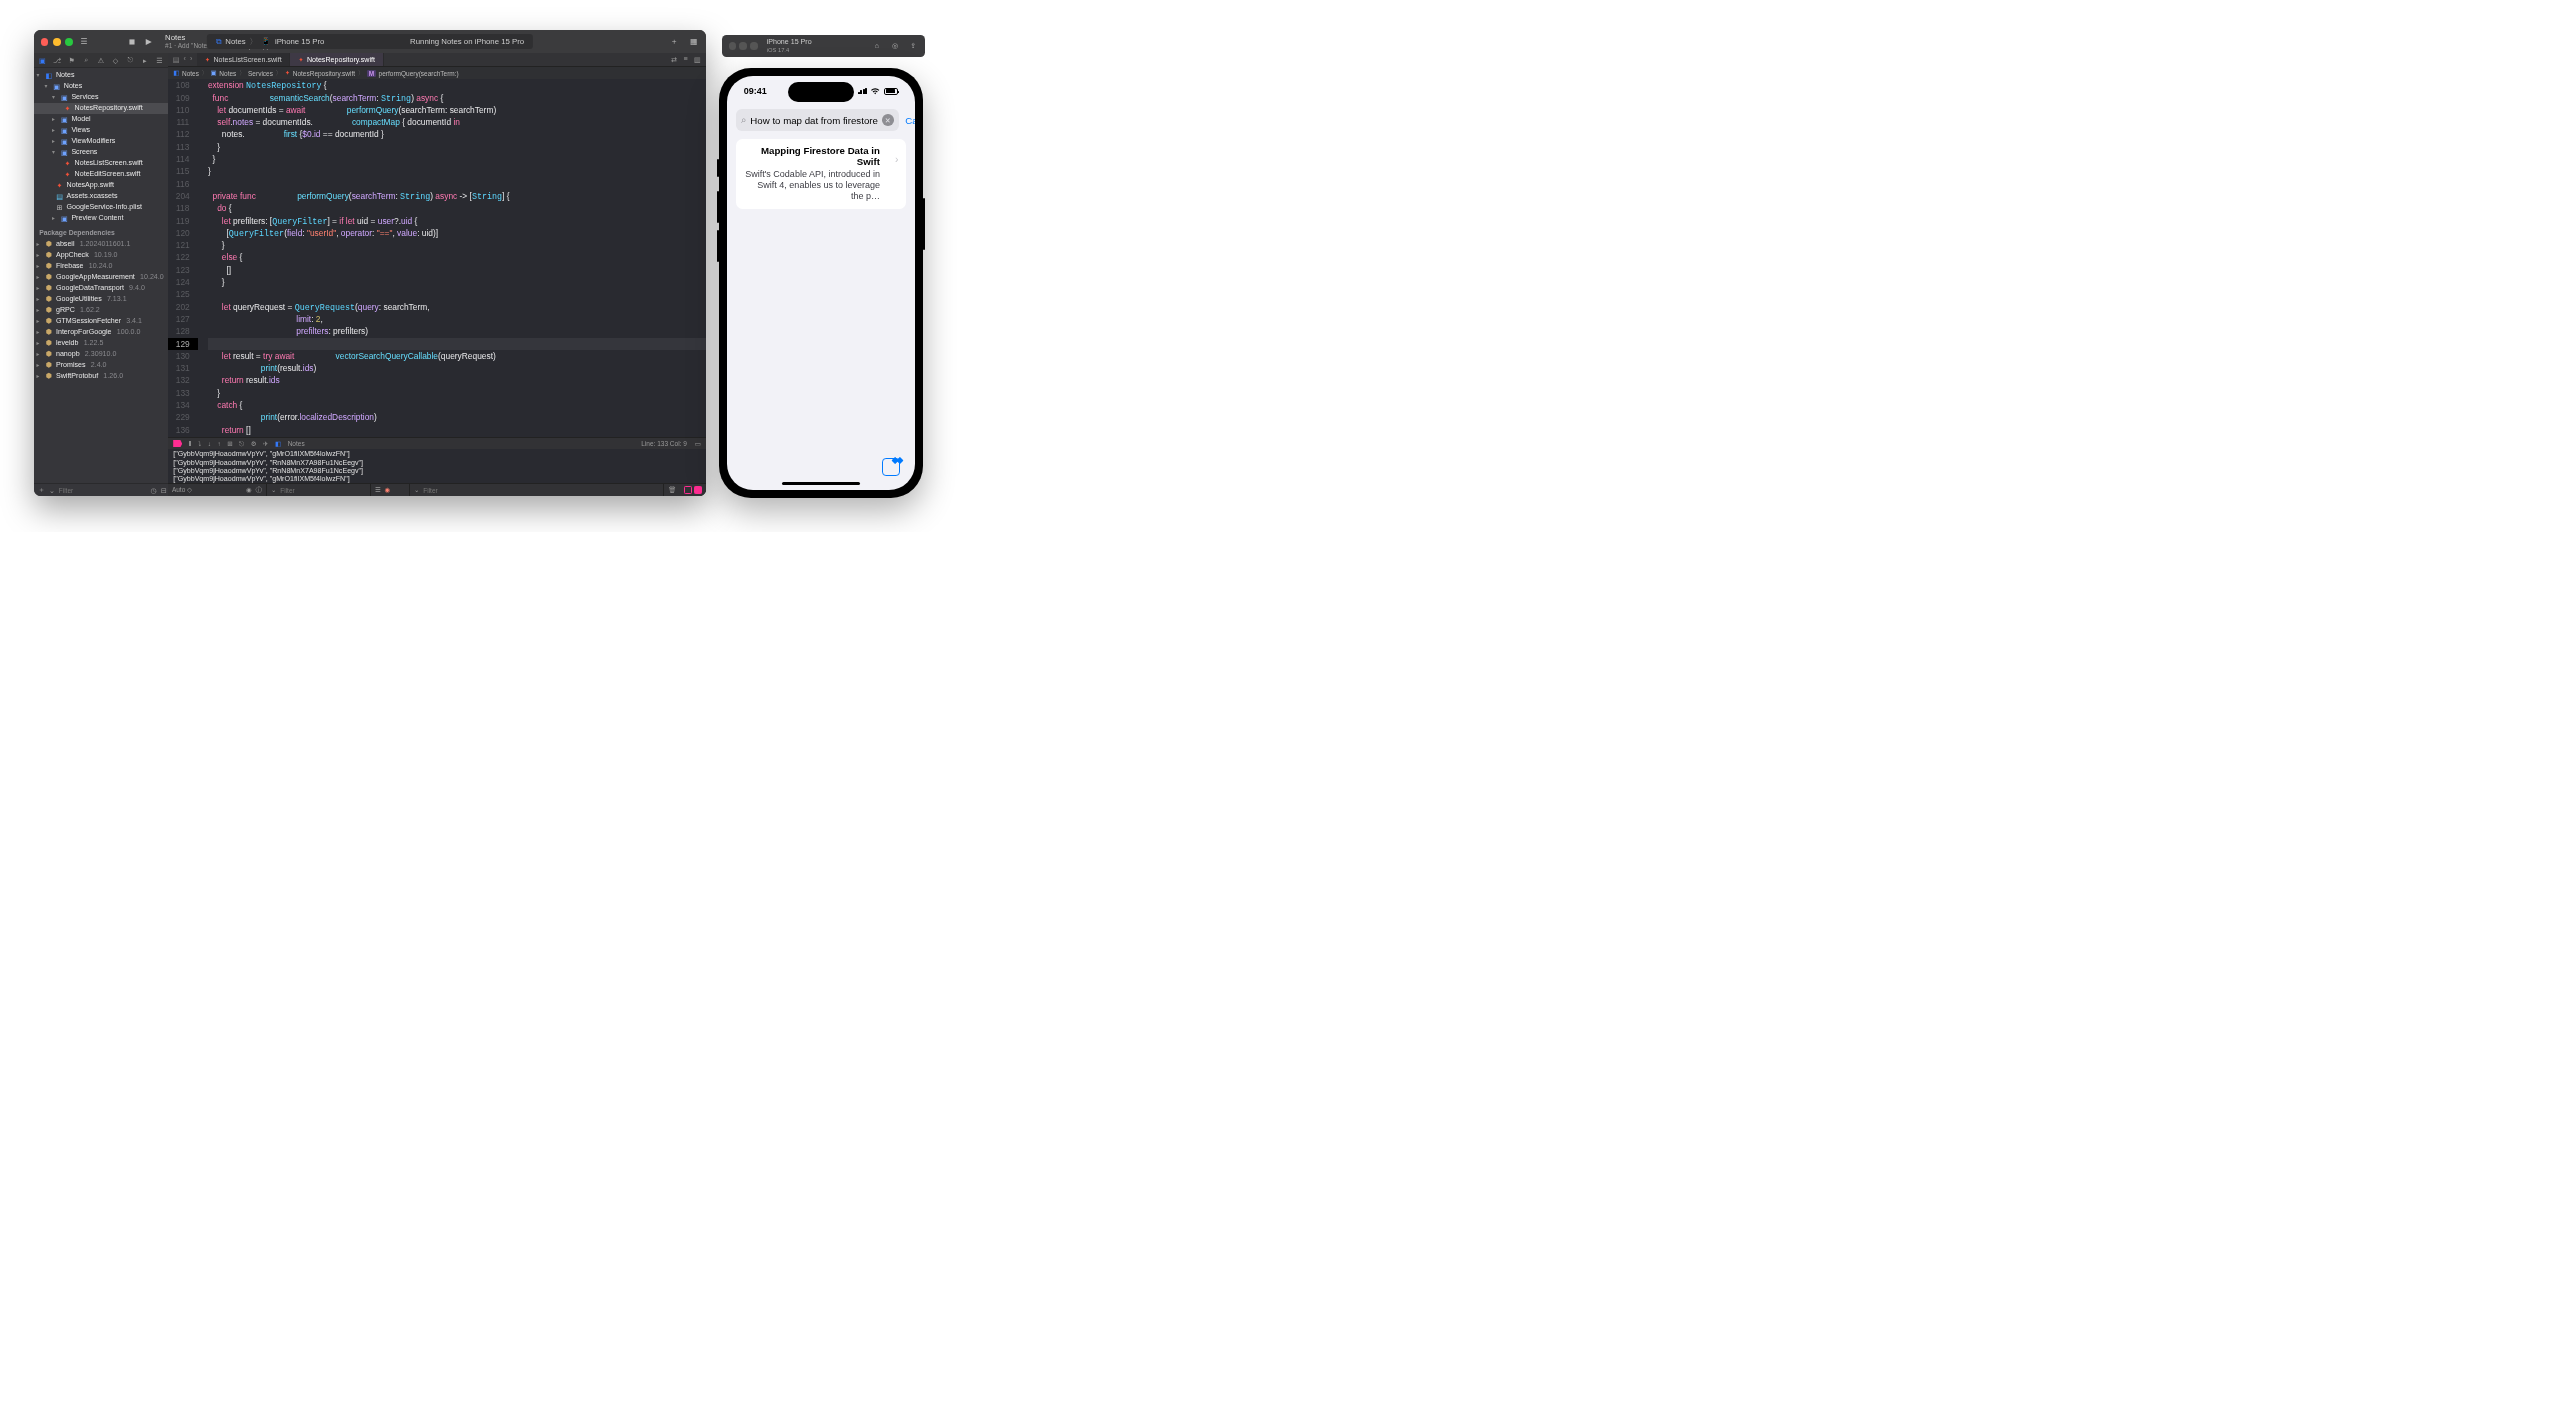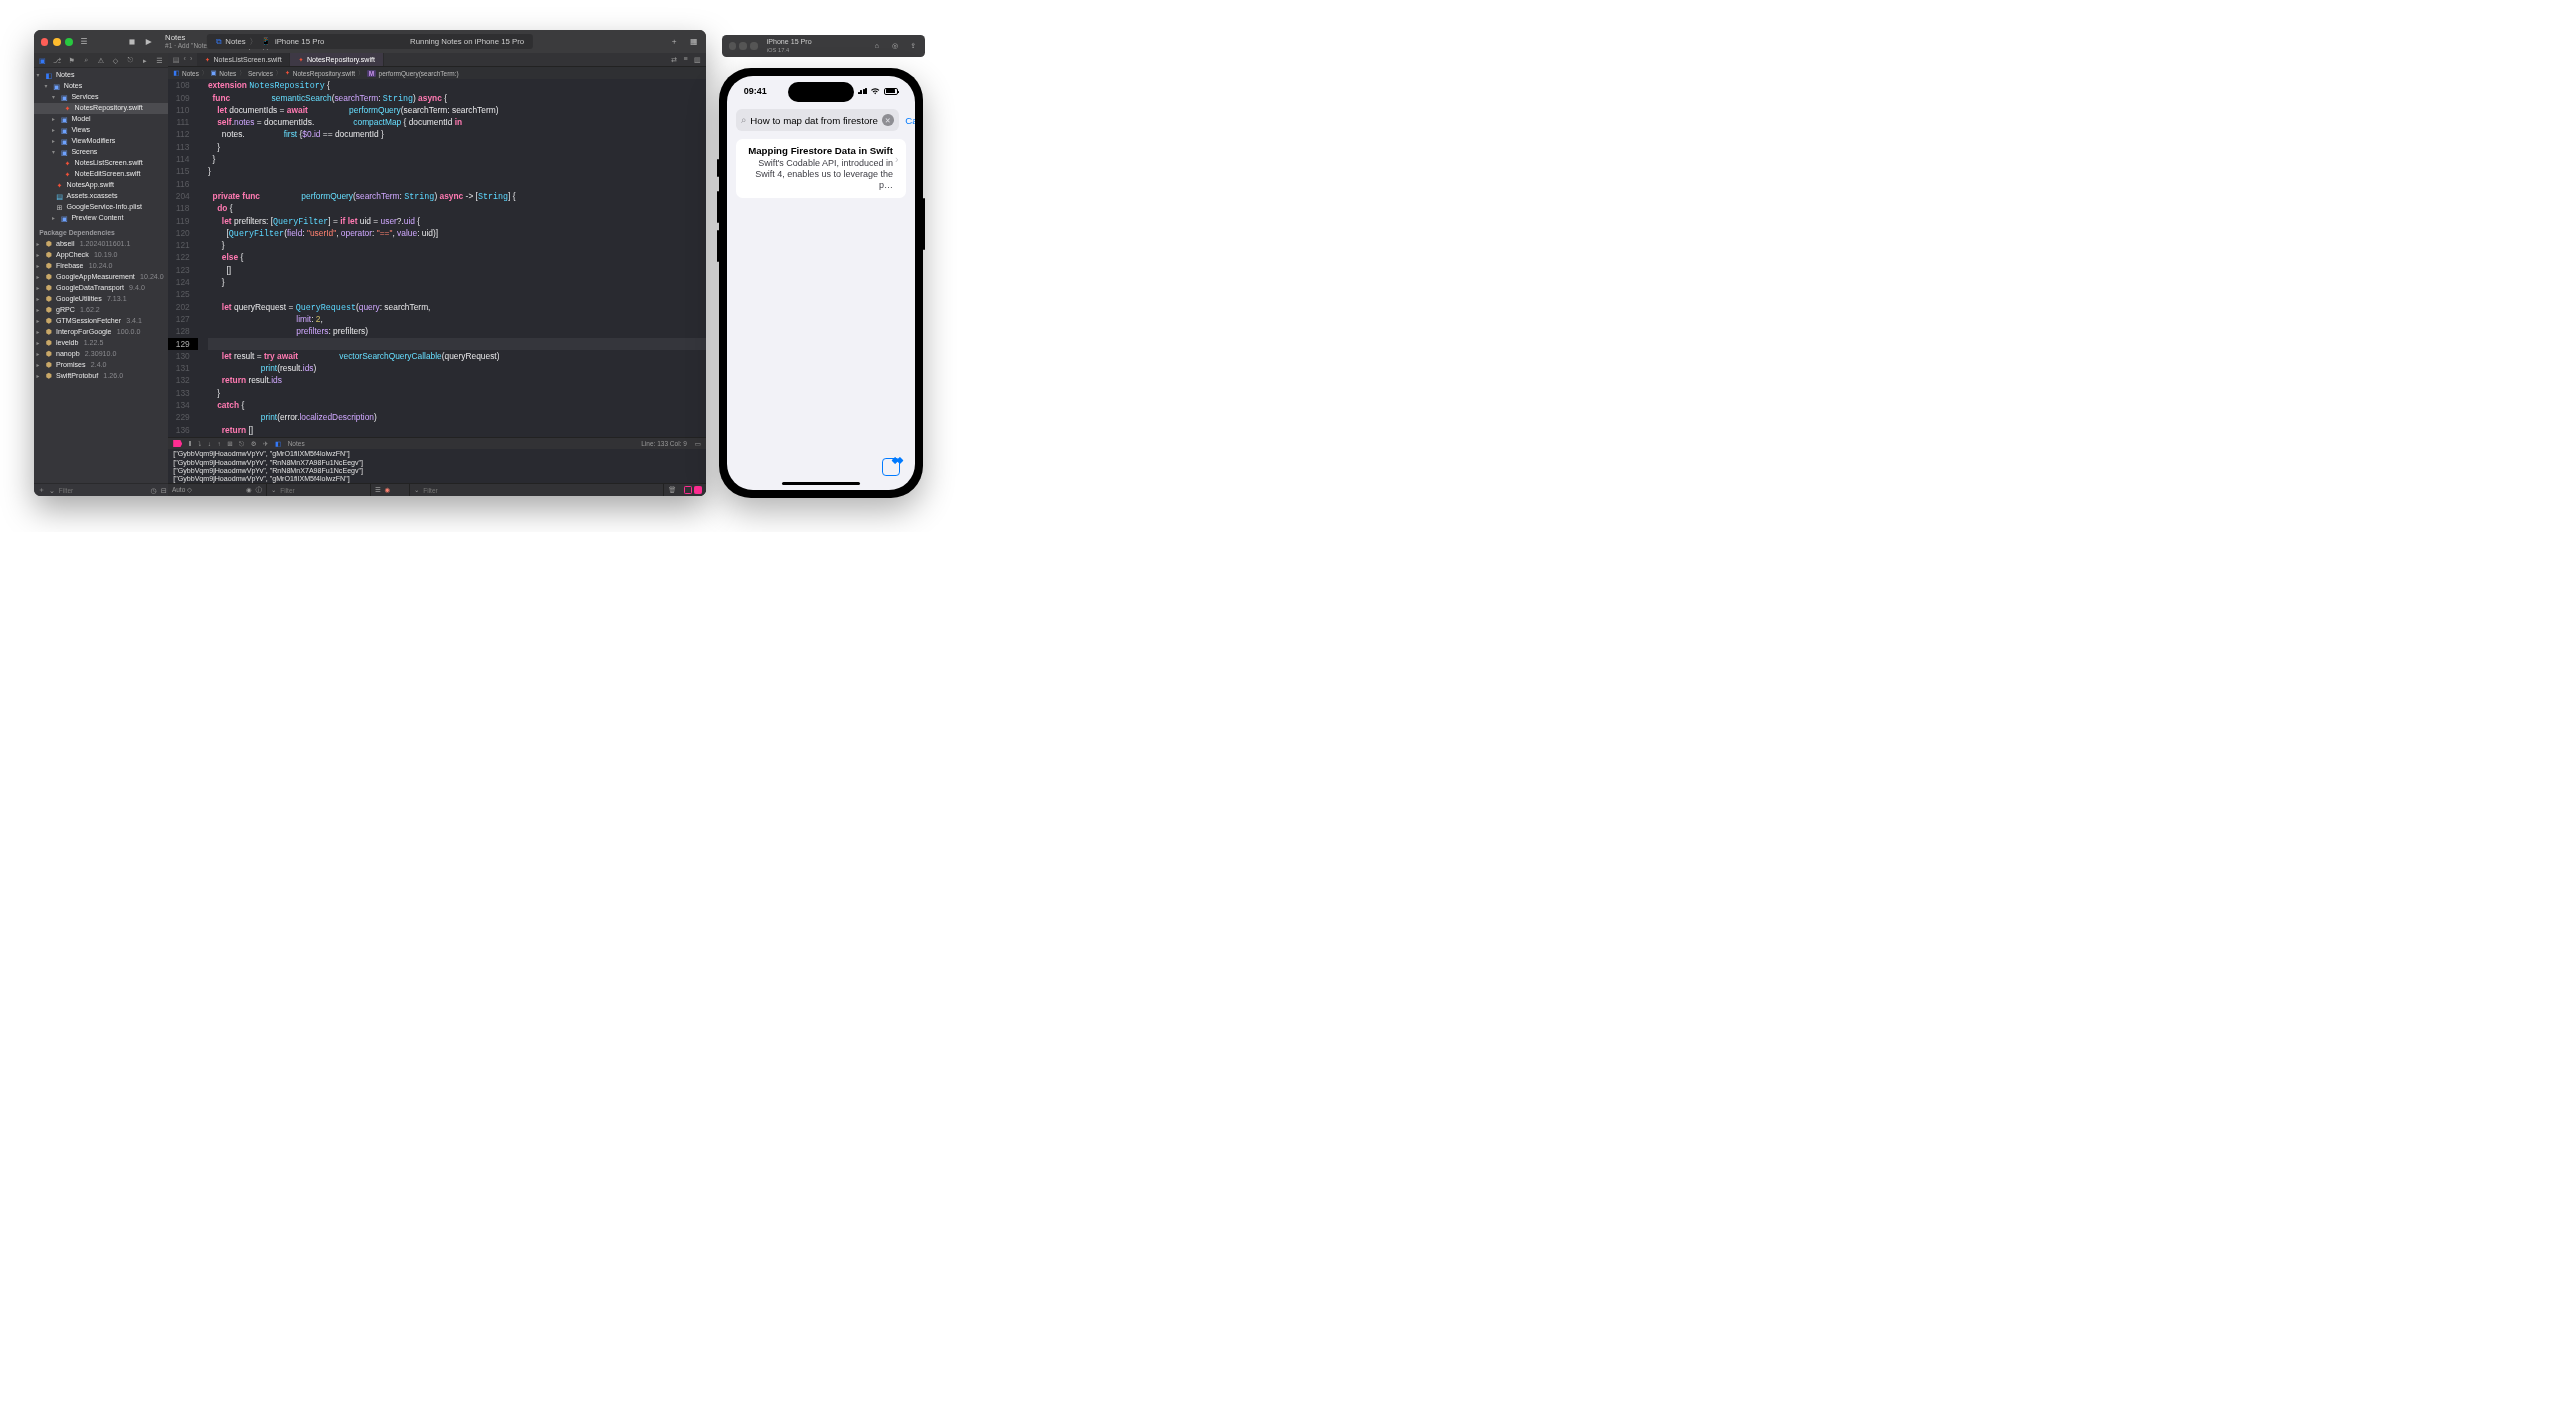--- a/index.html
+++ b/index.html
@@ -52,21 +52,21 @@
 .jumpbar { height:12.3px; background:#2f3033; display:flex; align-items:center; font-size:6.5px; color:#bbb; padding:0 5.2px; gap:2.6px; }
 .jumpbar .sep{color:#666;}
 .jumpbar .mth{color:#c792ea; background:#4b3a6b; padding:0 1.9px; border-radius:1.3px; font-weight:600;}
 
 .code { flex:1; overflow:hidden; font-family:"SF Mono",Menlo,monospace; font-size:8.4px; line-height:12.3px; display:flex; }
 .gutter { width:36px; text-align:right; color:#5a5b60; padding-right:6.5px; background:#292a30; user-select:none; }
 .gutter div{height:12.3px;text-align:center;}
 .src { flex:1; padding-left:3.9px; color:#e8e8ea; }
 .src div{height:12.3px; white-space:pre;}
 .src .hl { background:#35363c; }
-.kw{color:#ff7ab2;font-weight:bold;} .fn{color:#67dfff;margin-left:39px;} .ty{color:#5dd8ff;font-family:Liberation Mono, monospace;} .str{color:#ff8170;} .prop{color:#d0a8ff;} .num{color:#d0bf69;} .p{color:#e8e8ea;}
+.kw{color:#ff7ab2;} .fn{color:#67dfff;margin-left:39px;} .ty{color:#5dd8ff;font-family:Liberation Mono, monospace;} .str{color:#ff8170;} .prop{color:#d0a8ff;} .num{color:#d0bf69;} .p{color:#e8e8ea;}
 
 .dbgbar { height:11.7px; background:#323235; border-top:0.6px solid #222; display:flex; align-items:center; padding:0 5.2px; gap:6.5px; font-size:6.5px; color:#999; }
 .bp { width:9px; height:7.1px; background:#ff2d92; clip-path:polygon(0 0,80% 0,100% 50%,80% 100%,0 100%); }
 .dbgbar .r { margin-left:auto; display:flex; gap:7.8px; }
 
 .console { height:34px; background:#292a30; color:#e0e0e0; font-family:"SF Mono",Menlo,monospace; font-size:7.1px; padding:1.3px 5.2px; overflow:hidden; }
 .console div{height:8.4px; white-space:pre;}
 
 .dbg-footer { height:13px; background:#323235; border-top:0.6px solid #222; display:flex; align-items:center; font-size:6.5px; color:#999; }
 .dbg-footer .cell { display:flex; align-items:center; gap:3.9px; padding:0 3.9px; height:100%; border-right:0.6px solid #222; }
@@ -96,21 +96,21 @@
 .batt::after{content:'';position:absolute;right:-1.9px;top:1.9px;width:1.3px;height:2.6px;background:#000;border-radius:0 0.6px 0.6px 0;}
 .batt div{width:85%;height:100%;background:#000;border-radius:0.6px;}
 
 .search-row { display:flex; align-items:center; padding:0 9px; gap:6.5px; margin-top:1.3px; }
 .sbox { flex:1; background:#e4e4e9; border-radius:5.8px; height:22px; display:flex; align-items:center; padding:0 5.2px; gap:3.9px; font-size:9.7px; color:#000; }
 .sbox .mag{color:#8e8e93;}
 .sbox .txt{flex:1; white-space:nowrap; overflow:hidden;}
 .sbox .x{width:11.7px;height:11.7px;background:#8e8e93;border-radius:50%;color:#e4e4e9;display:flex;align-items:center;justify-content:center;font-size:7.1px;}
 .cancel{color:#007aff;font-size:9.7px;}
 
-.result { margin:7.8px 9px 0; background:#fff; border-radius:6.5px; padding:6.5px 7.8px; display:flex; gap:2px; align-items:flex-start; }
+.result { margin:7.8px 9px 0; background:#fff; border-radius:6.5px; padding:6.5px 7.8px; display:flex; gap:15px; align-items:flex-start; }
 .result .tx{flex:1;}
 .result .ttl{font-weight:600;font-size:9.7px;color:#000;margin-bottom:1.3px;}
 .result .sub{font-size:9px;color:#3c3c43;line-height:1.25;}
 .result .chv{color:#c7c7cc;font-size:10.4px;margin-top:9px;}
 
 .home-ind{position:absolute;bottom:5.2px;left:50%;transform:translateX(-50%);width:78px;height:3.2px;background:#000;border-radius:1.9px;}
 .compose{position:absolute;bottom:14.3px;right:15.6px;width:18px;height:18px;border:1.3px solid #007aff;border-radius:3.9px;}
 .compose::after{content:'';position:absolute;width:9px;height:9px;background:#007aff;top:-3.2px;right:-3.2px;transform:rotate(45deg);clip-path:polygon(40% 0,100% 0,100% 60%,60% 60%,60% 100%,0 100%,0 40%,40% 40%);border-radius:1.3px;}
 
 svg{display:block;}

